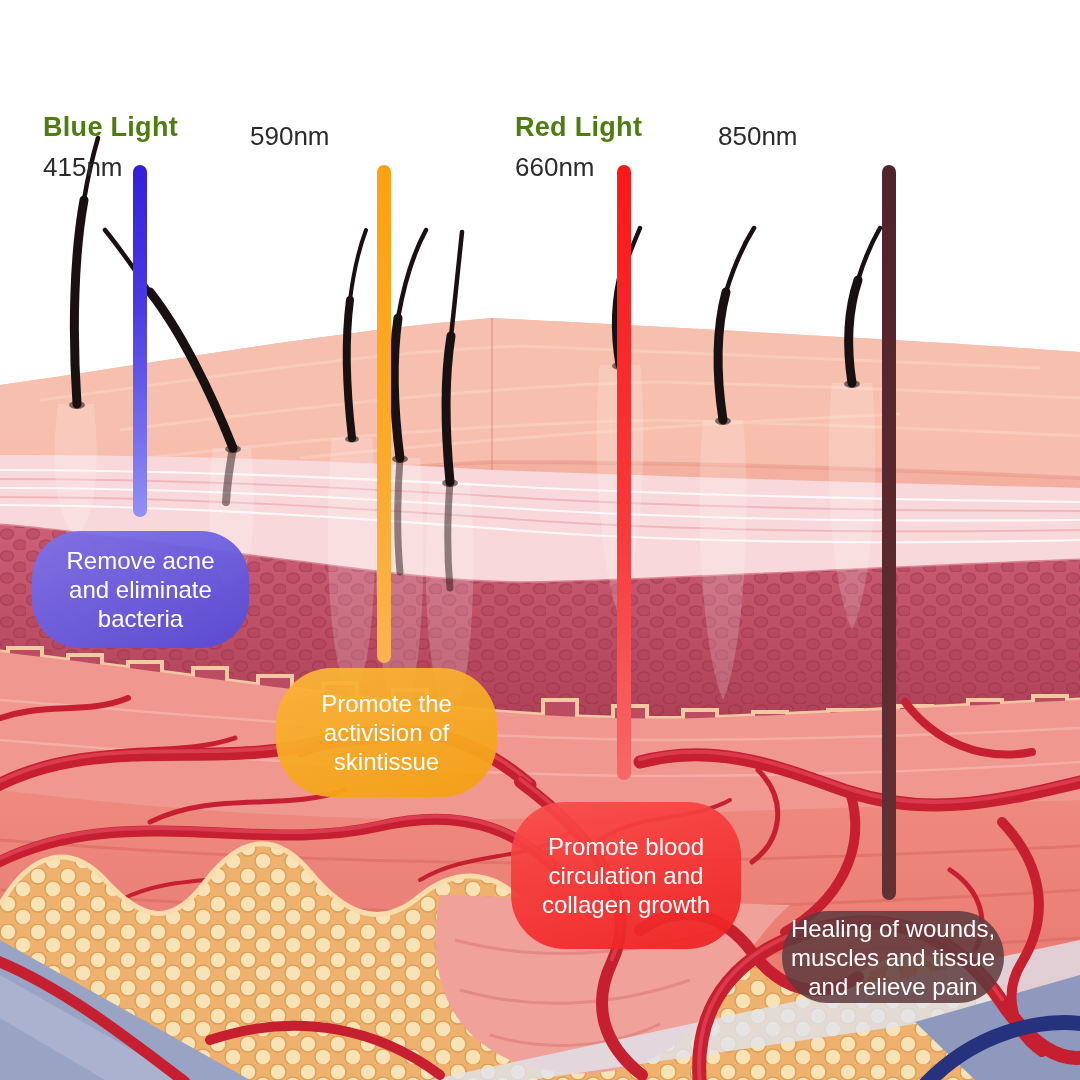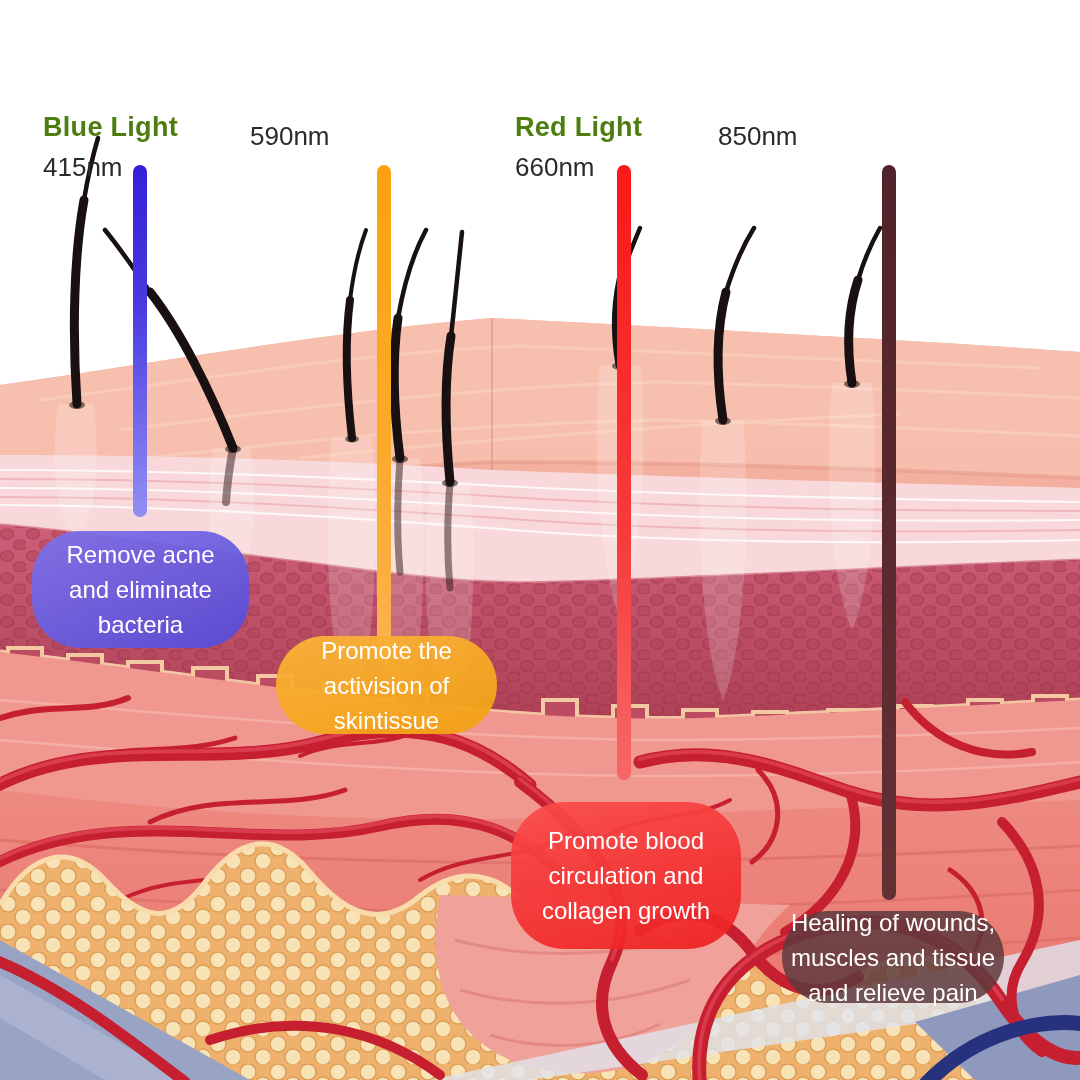--- a/index.html
+++ b/index.html
@@ -15,24 +15,24 @@
 
   
   .beam{position:absolute;top:165px;width:14px;border-radius:8px;}
   .beam-blue{left:133px;height:352px;background:linear-gradient(180deg,#3520d8 0%,#4a3ae0 40%,#9290f5 100%);}
   .beam-orange{left:377px;height:498px;background:linear-gradient(180deg,#fca211 0%,#fbaa28 55%,#fbb351 100%);}
   .beam-red{left:617px;height:615px;background:linear-gradient(180deg,#fb1717 0%,#f73b3b 60%,#f76868 100%);}
   .beam-nir{left:882px;height:735px;background:linear-gradient(180deg,#51232a 0%,#5a2a2e 55%,#613134 100%);}
 
   
   .bubble{position:absolute;display:flex;align-items:center;justify-content:center;text-align:center;
-          color:#ffffff;font-size:24px;line-height:35px;white-space:pre-line;}
+          color:#ffffff;font-size:24px;line-height:29px;white-space:pre-line;}
   .bubble-blue{left:32px;top:531px;width:217px;height:117px;border-radius:48px;
        background:linear-gradient(155deg,rgba(126,114,234,.94) 0%,rgba(86,74,215,.94) 100%);}
-  .bubble-orange{left:276px;top:636px;width:221px;height:98px;border-radius:56px;
+  .bubble-orange{left:276px;top:668px;width:221px;height:129px;border-radius:56px;
        background:linear-gradient(165deg,rgba(250,179,58,.95) 0%,rgba(243,160,18,.95) 100%);}
   .bubble-red{left:511px;top:802px;width:230px;height:147px;border-radius:54px;
        background:linear-gradient(165deg,rgba(250,76,76,.92) 0%,rgba(238,31,31,.92) 100%);}
   .bubble-nir{left:782px;top:911px;width:222px;height:92px;border-radius:56px;
        background:rgba(94,58,61,.85);}
 </style>
 </head>
 <body>
 
 <div class="canvas">

